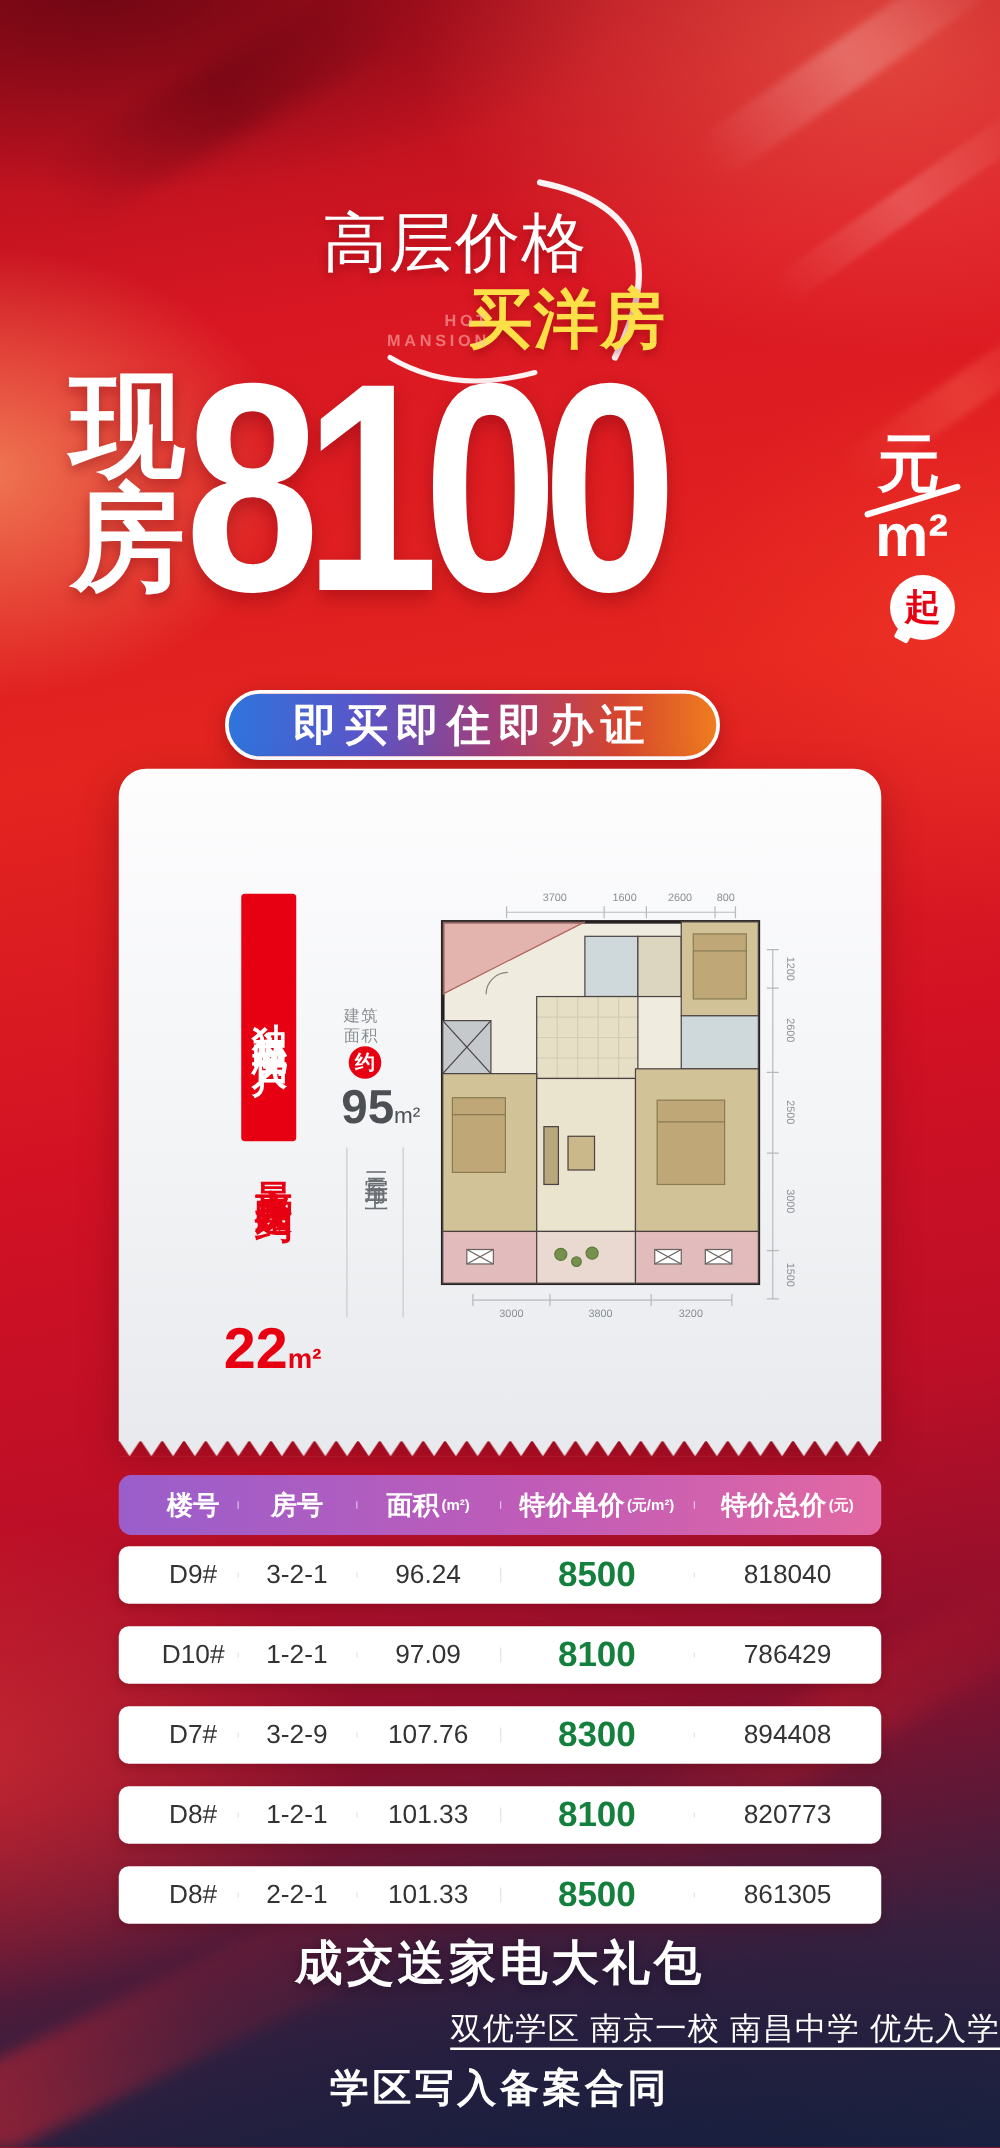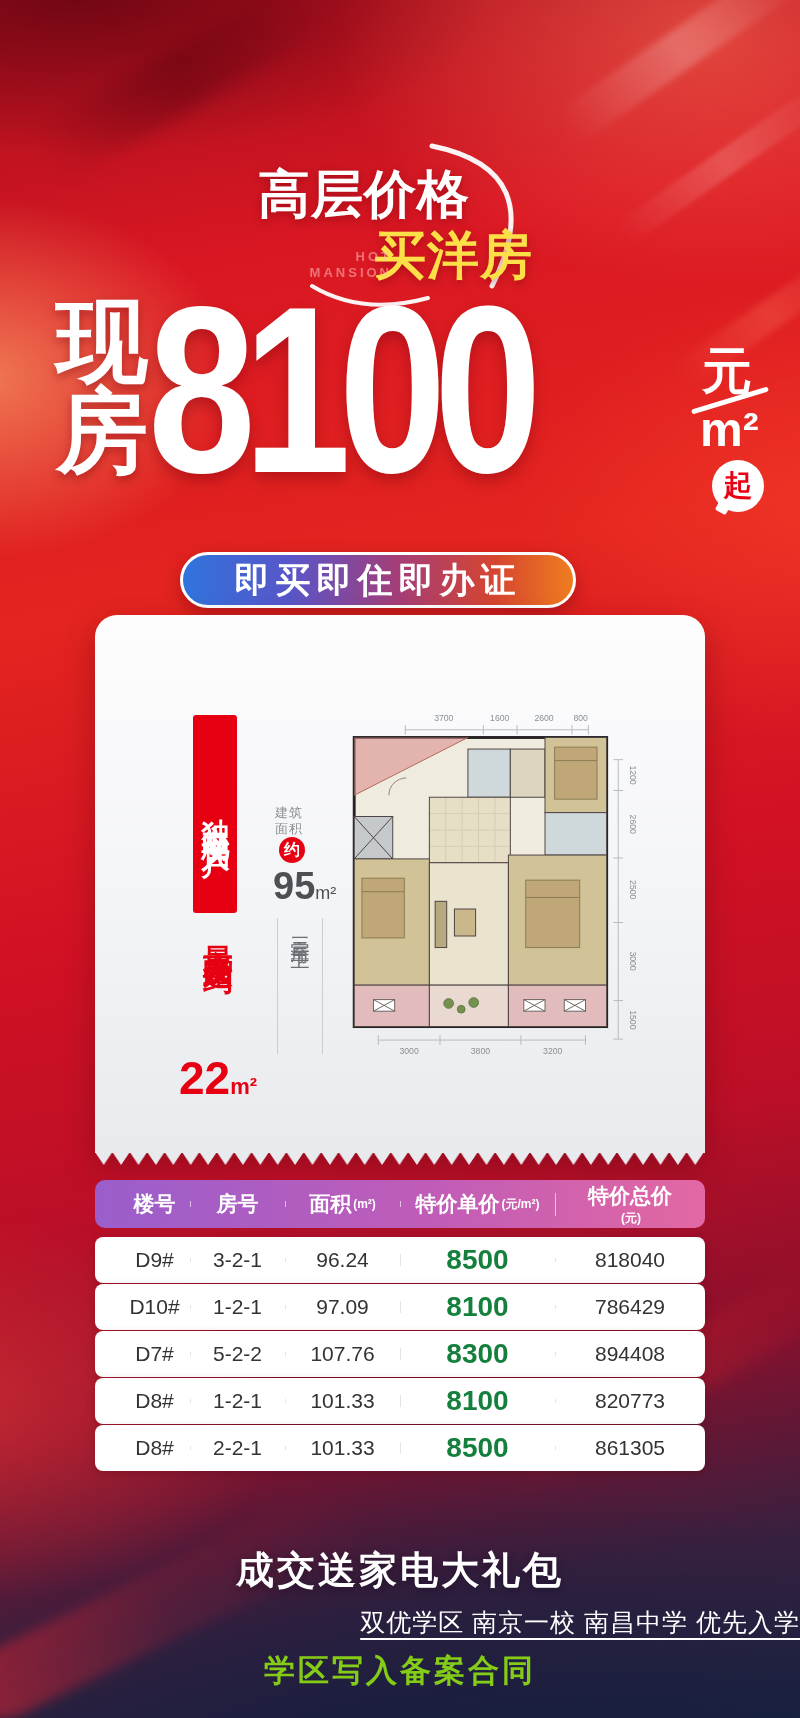--- a/index.html
+++ b/index.html
@@ -24,21 +24,21 @@
   }
   .streak { position:absolute; border-radius:40px; pointer-events:none; }
   .s1 { left:540px; top:30px;  width:280px; height:40px; transform:rotate(-35deg); background:linear-gradient(90deg,transparent,rgba(255,255,255,.22),transparent); filter:blur(3px); }
   .s2 { left:600px; top:150px; width:250px; height:26px; transform:rotate(-35deg); background:linear-gradient(90deg,transparent,rgba(255,225,215,.20),transparent); filter:blur(2px); }
   .s3 { left:20px;  top:50px;  width:320px; height:60px; transform:rotate(-30deg); background:linear-gradient(90deg,transparent,rgba(80,0,14,.38),transparent); filter:blur(9px); }
   .s4 { left:-50px; top:1570px;width:430px; height:70px; transform:rotate(-26deg); background:linear-gradient(90deg,rgba(225,35,48,.55),rgba(225,35,48,.15),transparent); filter:blur(6px); }
   .s5 { left:660px; top:300px; width:220px; height:30px; transform:rotate(-35deg); background:linear-gradient(90deg,transparent,rgba(255,130,105,.28),transparent); filter:blur(3px); }
   .s6 { left:470px; top:1340px;width:420px; height:60px; transform:rotate(-30deg); background:linear-gradient(90deg,transparent,rgba(200,30,40,.35),transparent); filter:blur(8px); }
 
   
-  .tagline1 { left:258px; top:160px; font-size:52px; font-weight:bold; color:#fff; letter-spacing:1px; text-shadow:0 3px 8px rgba(110,0,12,.45); }
+  .tagline1 { left:258px; top:160px; font-size:52px; font-weight:normal; color:#fff; letter-spacing:1px; text-shadow:0 3px 8px rgba(110,0,12,.45); }
   .tagline2 { left:374px; top:221px; font-size:52px; font-weight:bold; color:#fde047; letter-spacing:1px; text-shadow:0 3px 8px rgba(110,0,12,.45); }
   .hotmansion { left:288px; top:249px; width:104px; text-align:right; font-size:13px; letter-spacing:3px; color:rgba(255,190,185,.55); line-height:1.2; font-weight:bold; }
   .swoosh { left:250px; top:118px; }
 
   
   .price-prefix { left:56px; top:296px; color:#fff; font-weight:bold; font-size:92px; line-height:0.98; text-shadow:0 4px 10px rgba(110,0,12,.4); }
   .price-amount {
     left:148px; top:282px; color:#fff; font-weight:bold;
     font-size:220px; line-height:200px; letter-spacing:-14px;
     transform:scale(0.88,1.08); transform-origin:left top;
@@ -111,40 +111,40 @@
   .dim-line { stroke:#b6babd; stroke-width:1; }
 
   
   .table { left:95px; top:1180px; width:610px; }
   .thead {
     height:48px; border-radius:10px; display:flex; align-items:center;
     background:linear-gradient(90deg,#9a5ecb 0%,#c05cb8 55%,#e268a2 100%);
     color:#fff; font-weight:bold;
   }
   .col { box-sizing:border-box; display:flex; align-items:center; justify-content:center; position:relative; }
-  .c1 { width:95px;padding-left:24px; } .c2 { width:95px; } .c3 { width:115px; } .c4 { width:155px; } .c5 { width:150px;flex-direction:column; }
+  .c1 { width:95px;padding-left:24px; } .c2 { width:95px; } .c3 { width:115px; } .c4 { width:155px; } .c5 { width:150px; }
   .thead .col { font-size:21px; }
   .thead .col .unit { font-size:12px; font-weight:bold; margin-left:2px; }
   .thead .col + .col::before {
     content:""; position:absolute; left:0; top:11px; bottom:11px; width:1px;
     background:rgba(255,255,255,.6);
   }
-  .rows { margin-top:9px; display:flex; flex-direction:column; gap:1px; }
+  .rows { margin-top:9px; display:flex; flex-direction:column; gap:18px; }
   .row { height:46px; background:#fff; border-radius:8px; display:flex; align-items:center; box-shadow:0 3px 8px rgba(80,0,12,.25); }
   .row .col { font-size:21px; color:#333; }
   .row .col + .col::before {
     content:""; position:absolute; left:0; top:10px; bottom:10px; width:1px; background:#e3e4e8;
   }
   .row .price { color:#15803d; font-weight:bold; font-size:28px;text-align:center; }
 
   
   .f1 { left:0; top:1545px; width:800px; text-align:center; color:#fff; font-size:38px; font-weight:bold; letter-spacing:3px; text-shadow:0 3px 8px rgba(0,0,20,.4); }
   .f2 { left:0; top:1606px; width:800px; text-align:right; color:#fff; font-size:25px; letter-spacing:1px; }
   .f2 span { text-decoration:underline; text-underline-offset:7px; text-decoration-thickness:2px; }
-  .f3 { left:0; top:1650px; width:800px; text-align:center; color:#84cc16; font-size:31px; font-weight:bold; letter-spacing:3px; }
+  .f3 { left:0; top:1650px; width:800px; text-align:center; color:#ffffff; font-size:31px; font-weight:bold; letter-spacing:3px; }
 </style>
 </head>
 <body>
 
 <div class="bg"></div>
 <div class="streak s1"></div>
 <div class="streak s2"></div>
 <div class="streak s3"></div>
 <div class="streak s4"></div>
 <div class="streak s5"></div>
@@ -328,21 +328,21 @@
     </div>
     <div class="row">
       <div class="col c1">D10#</div>
       <div class="col c2">1-2-1</div>
       <div class="col c3">97.09</div>
       <div class="col c4 price">8100</div>
       <div class="col c5">786429</div>
     </div>
     <div class="row">
       <div class="col c1">D7#</div>
-      <div class="col c2">5-2-2</div>
+      <div class="col c2">3-2-9</div>
       <div class="col c3">107.76</div>
       <div class="col c4 price">8300</div>
       <div class="col c5">894408</div>
     </div>
     <div class="row">
       <div class="col c1">D8#</div>
       <div class="col c2">1-2-1</div>
       <div class="col c3">101.33</div>
       <div class="col c4 price">8100</div>
       <div class="col c5">820773</div>

